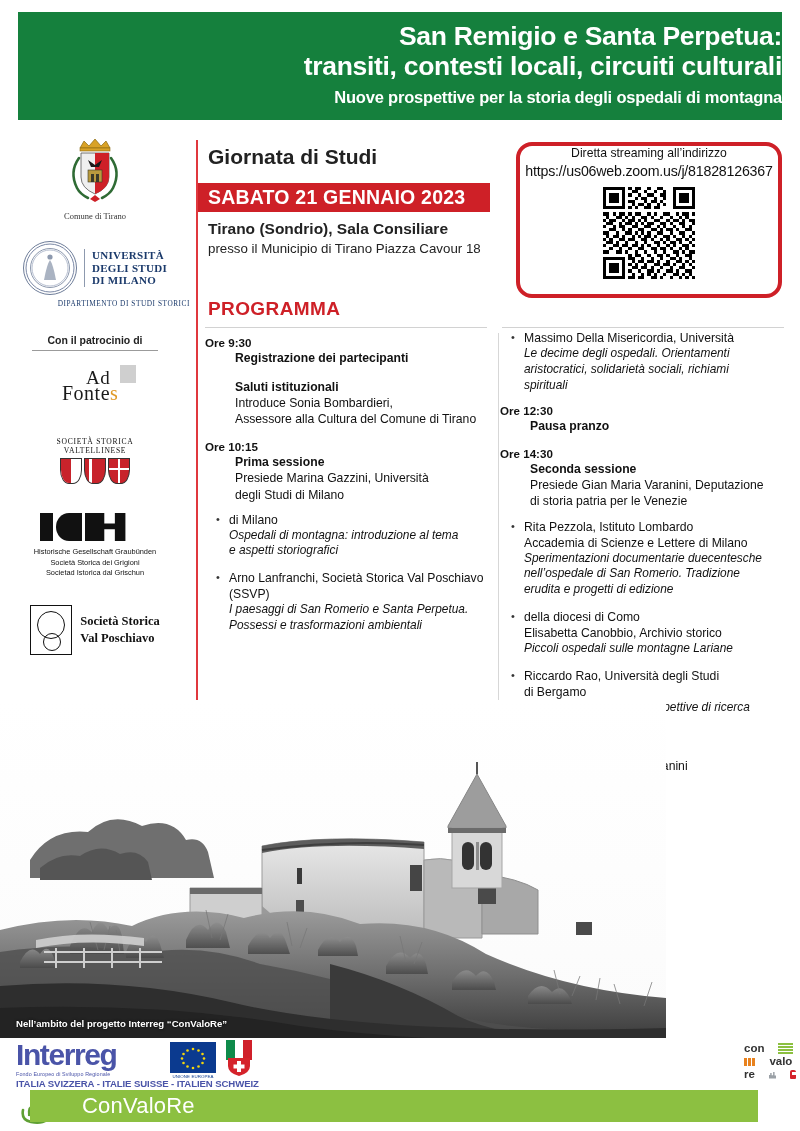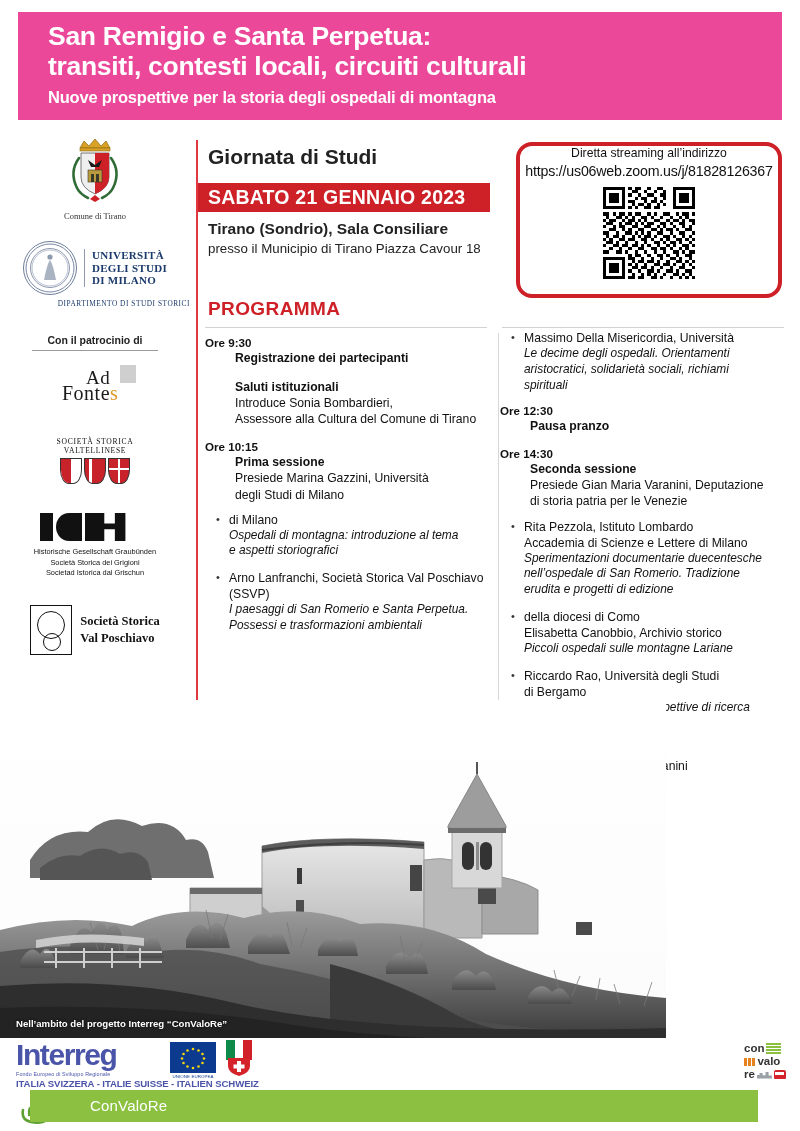--- a/index.html
+++ b/index.html
@@ -5,21 +5,21 @@
   html,body{margin:0;padding:0;background:#ffffff;}
   body{
     width:800px;height:1131px;position:relative;overflow:hidden;
     font-family:"Liberation Sans", sans-serif;color:#1a1a1a;
   }
   .poster{position:absolute;inset:0;background:#fff;}
 
   
   .header-band{
     position:absolute;left:18px;top:12px;width:764px;height:108px;
-    background:#ec4899;color:#fff;box-sizing:border-box;padding:10px 0 0 30px;
+    background:#15803d;color:#fff;box-sizing:border-box;padding:10px 0 0 30px;text-align:right;
   }
   .title-l1{font-size:26.5px;font-weight:bold;line-height:1.12;letter-spacing:-0.3px;white-space:nowrap;}
   .title-l2{font-size:26.5px;font-weight:bold;line-height:1.12;letter-spacing:-0.3px;white-space:nowrap;}
   .subtitle{font-size:16.5px;font-weight:bold;line-height:1.2;margin-top:7px;letter-spacing:-0.2px;white-space:nowrap;}
 
   
   .rail{position:absolute;left:0;top:128px;width:190px;text-align:center;}
   .logo-block{margin-bottom:4px;}
   .logo-cap{font-size:8.5px;color:#333;margin-top:3px;font-family:"Liberation Serif",serif;}
 
@@ -117,25 +117,25 @@
   .ir-word{font-size:30px;font-weight:bold;color:#4a54a8;letter-spacing:-1.4px;line-height:1;}
   .ir-sub1{font-size:5.4px;color:#4a54a8;margin-top:1px;letter-spacing:.1px;}
   .ir-sub2{font-size:9.6px;font-weight:bold;color:#4a54a8;letter-spacing:-0.1px;margin-top:1px;}
   .euflag{position:absolute;left:170px;top:1042px;width:46px;height:31px;background:#0b3a8f;position:absolute;}
   .eu-cap{position:absolute;left:170px;top:1074px;width:46px;text-align:center;font-size:4.4px;color:#0b3a8f;letter-spacing:.1px;}
   .itflag{position:absolute;left:226px;top:1040px;width:26px;height:20px;display:flex;}
   .itflag i{flex:1;display:block;}
   .chmark{position:absolute;left:226px;top:1058px;width:26px;height:18px;}
 
   .greenbar{position:absolute;left:30px;top:1090px;width:728px;height:32px;background:#8CC041;}
-  .greenbar span{color:#fff;font-size:15px;line-height:32px;padding-left:52px;letter-spacing:.2px;margin-left:8px;}
+  .greenbar span{color:#fff;font-size:22px;line-height:32px;padding-left:52px;letter-spacing:.2px;}
   .leafmark{position:absolute;left:18px;top:1090px;width:44px;height:34px;}
 
   .convalore{position:absolute;left:744px;top:1042px;width:52px;}
-  .cv-row{display:flex;align-items:center;gap:2px;height:13px;}
+  .cv-row{display:flex;align-items:center;gap:14px;height:13px;}
   .cv-t{font-size:11.5px;font-weight:bold;color:#333;line-height:13px;}
   .cv-bars{display:flex;flex-direction:column;gap:1.4px;}
   .cv-bars i{display:block;width:15px;height:1.6px;background:#8CC041;}
   .cv-or{display:flex;gap:1.2px;}
   .cv-or i{display:block;width:3px;height:8px;background:#E8821E;}
   .cv-city{width:15px;height:8px;background:#9aa0a6;
      clip-path:polygon(0 100%,0 55%,18% 55%,18% 30%,38% 30%,38% 60%,58% 60%,58% 20%,78% 20%,78% 62%,100% 62%,100% 100%);}
   .cv-bus{width:12px;height:9px;background:#D5232B;border-radius:2px 2px 1px 1px;position:relative;}
   .cv-bus:after{content:"";position:absolute;left:1.5px;top:1.5px;width:9px;height:3px;background:#fff;}
 </style>

